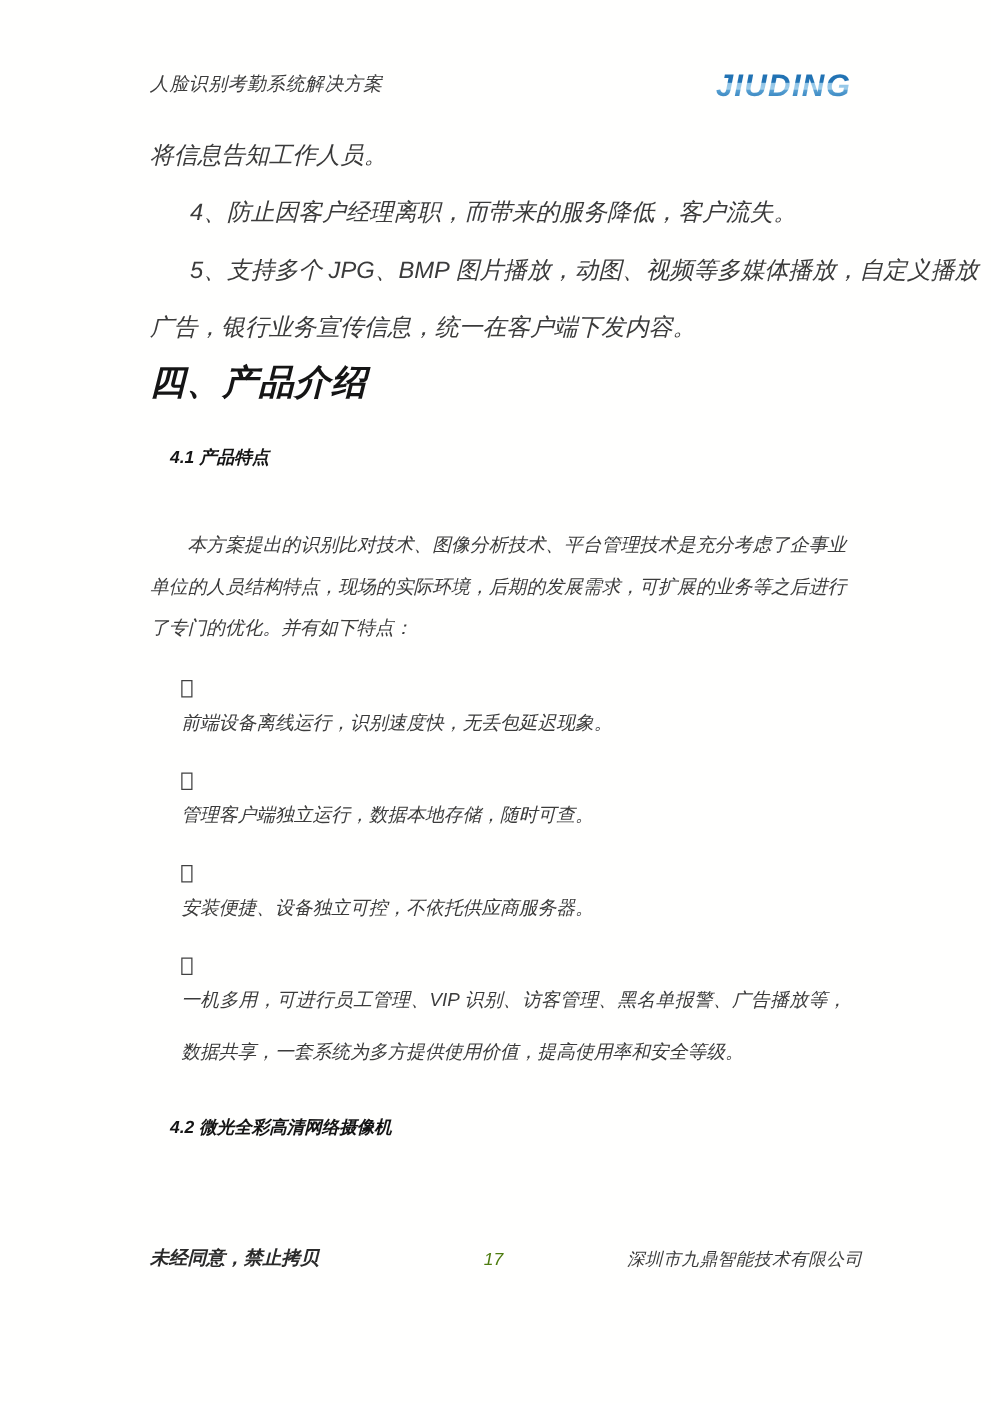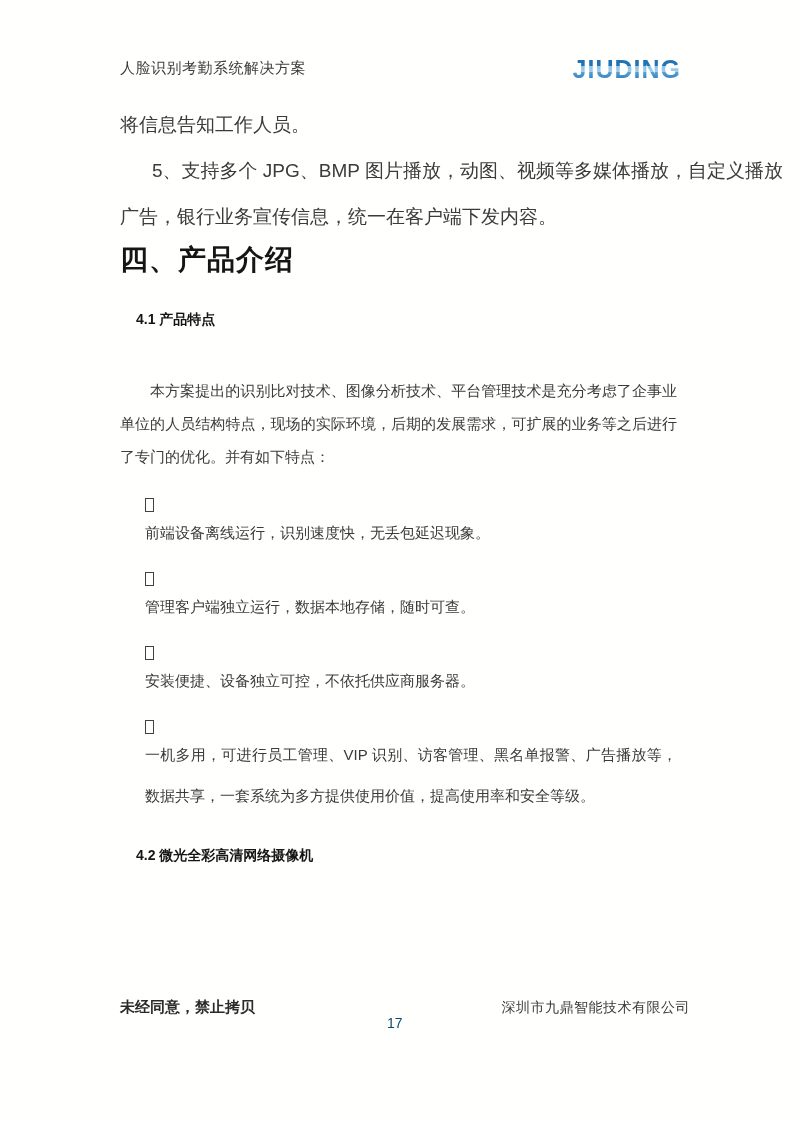--- a/index.html
+++ b/index.html
@@ -7,20 +7,21 @@
   body { font-family: "Liberation Sans", "DejaVu Sans", sans-serif; }
 
   .page {
     position: relative;
     width: 793px;
     height: 1122px;
     margin: 0 auto;
     background: #fffffe;
     overflow: hidden;
     color: #3b3b3b;
+    font-style: italic;
   }
 
   
   .header {
     position: absolute;
     top: 56px;
     left: 120px;
     right: 112px;
     display: flex;
     justify-content: space-between;
@@ -122,23 +123,23 @@
   .footer-left {
     position: absolute;
     left: 0; top: 0;
     font-size: 15px;
     font-weight: 700;
     color: #2a2a2a;
     line-height: 24px;
   }
   .footer-page {
     position: absolute;
-    left: 267px; top: 16px;
+    left: 267px; top: 0;
     font-size: 14px;
-    color: #0c4a6e;
+    color: #4d7c0f;
     line-height: 24px;
   }
   .footer-right {
     position: absolute;
     right: 0; top: 0;
     font-size: 14px;
     color: #3b3b3b;
     line-height: 24px;
     letter-spacing: 0.5px;
   }
@@ -149,20 +150,21 @@
 <div class="page">
 
   <div class="header">
     <span class="doc-title">人脸识别考勤系统解决方案</span>
     <span class="logo">JIUDING</span>
   </div>
 
   <div class="content">
 
     <p class="intro-line">将信息告知工作人员。</p>
+    <p class="intro-line indent-1">4、防止因客户经理离职，而带来的服务降低，客户流失。</p>
     <p class="intro-line indent-1">5、支持多个 JPG、BMP 图片播放，动图、视频等多媒体播放，自定义播放</p>
     <p class="intro-line">广告，银行业务宣传信息，统一在客户端下发内容。</p>
 
     <h1 class="h1">四、产品介绍</h1>
 
     <h2 class="h2">4.1 产品特点</h2>
 
     <p class="para">本方案提出的识别比对技术、图像分析技术、平台管理技术是充分考虑了企事业单位的人员结构特点，现场的实际环境，后期的发展需求，可扩展的业务等之后进行了专门的优化。并有如下特点：</p>
 
     <ul class="features">

